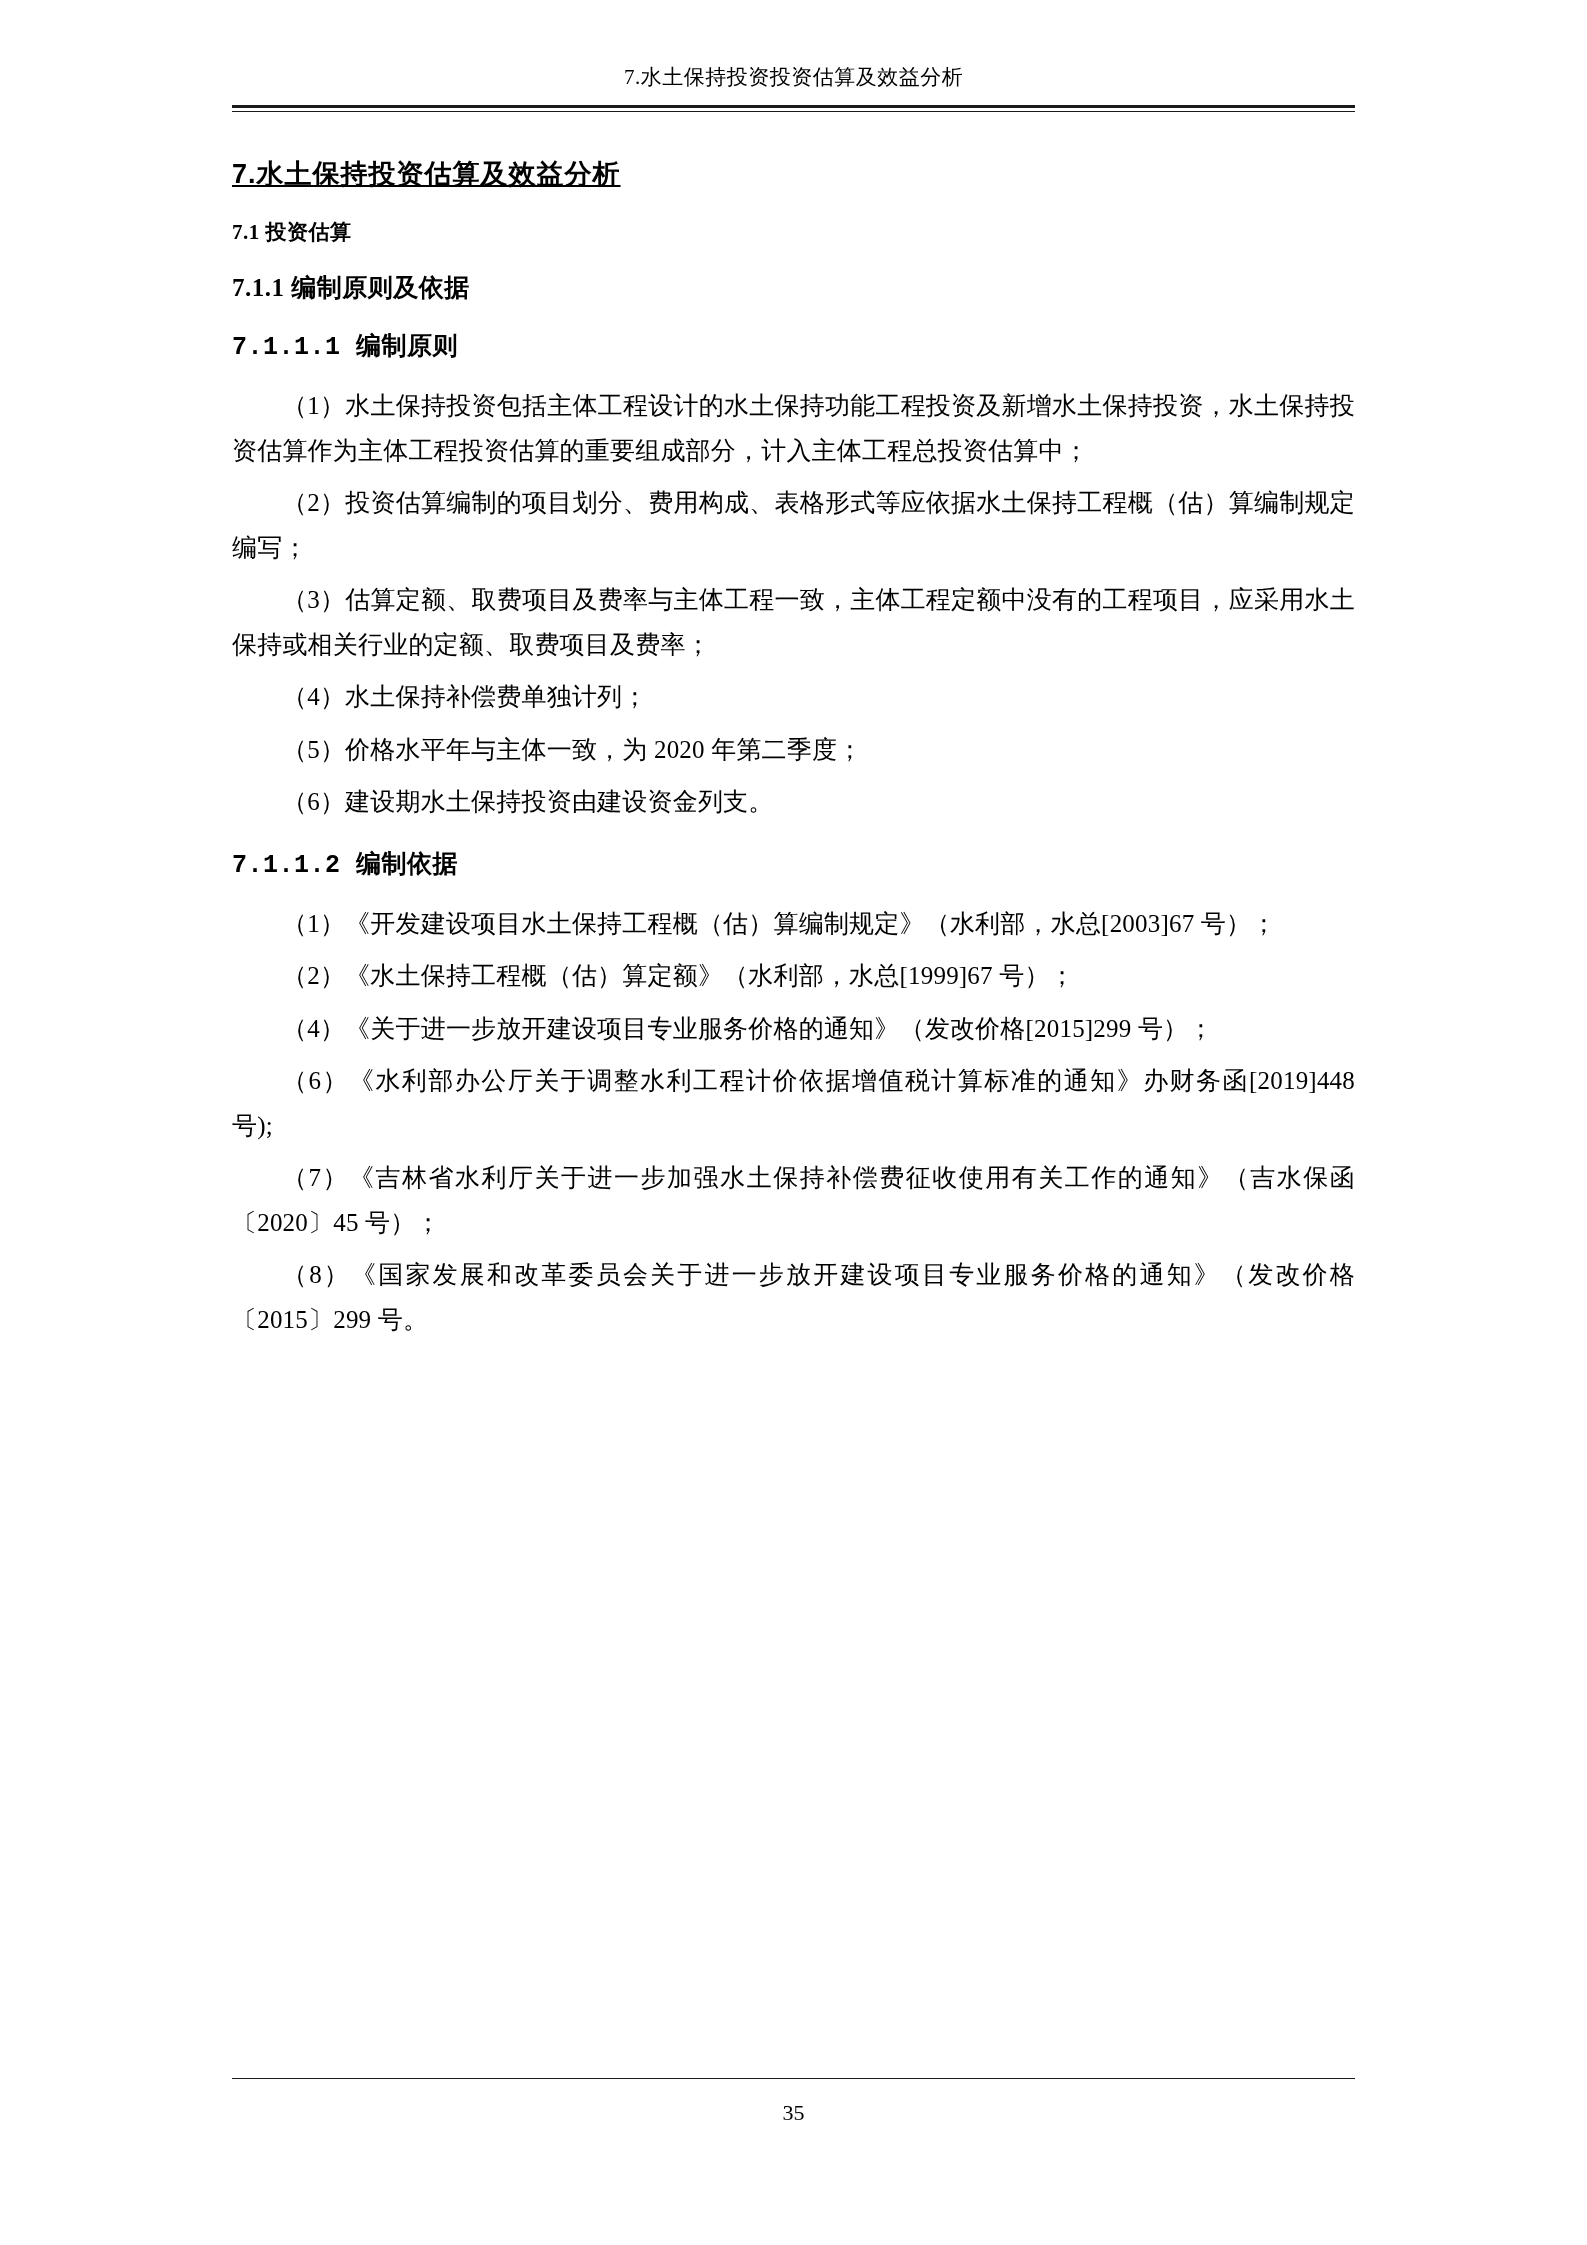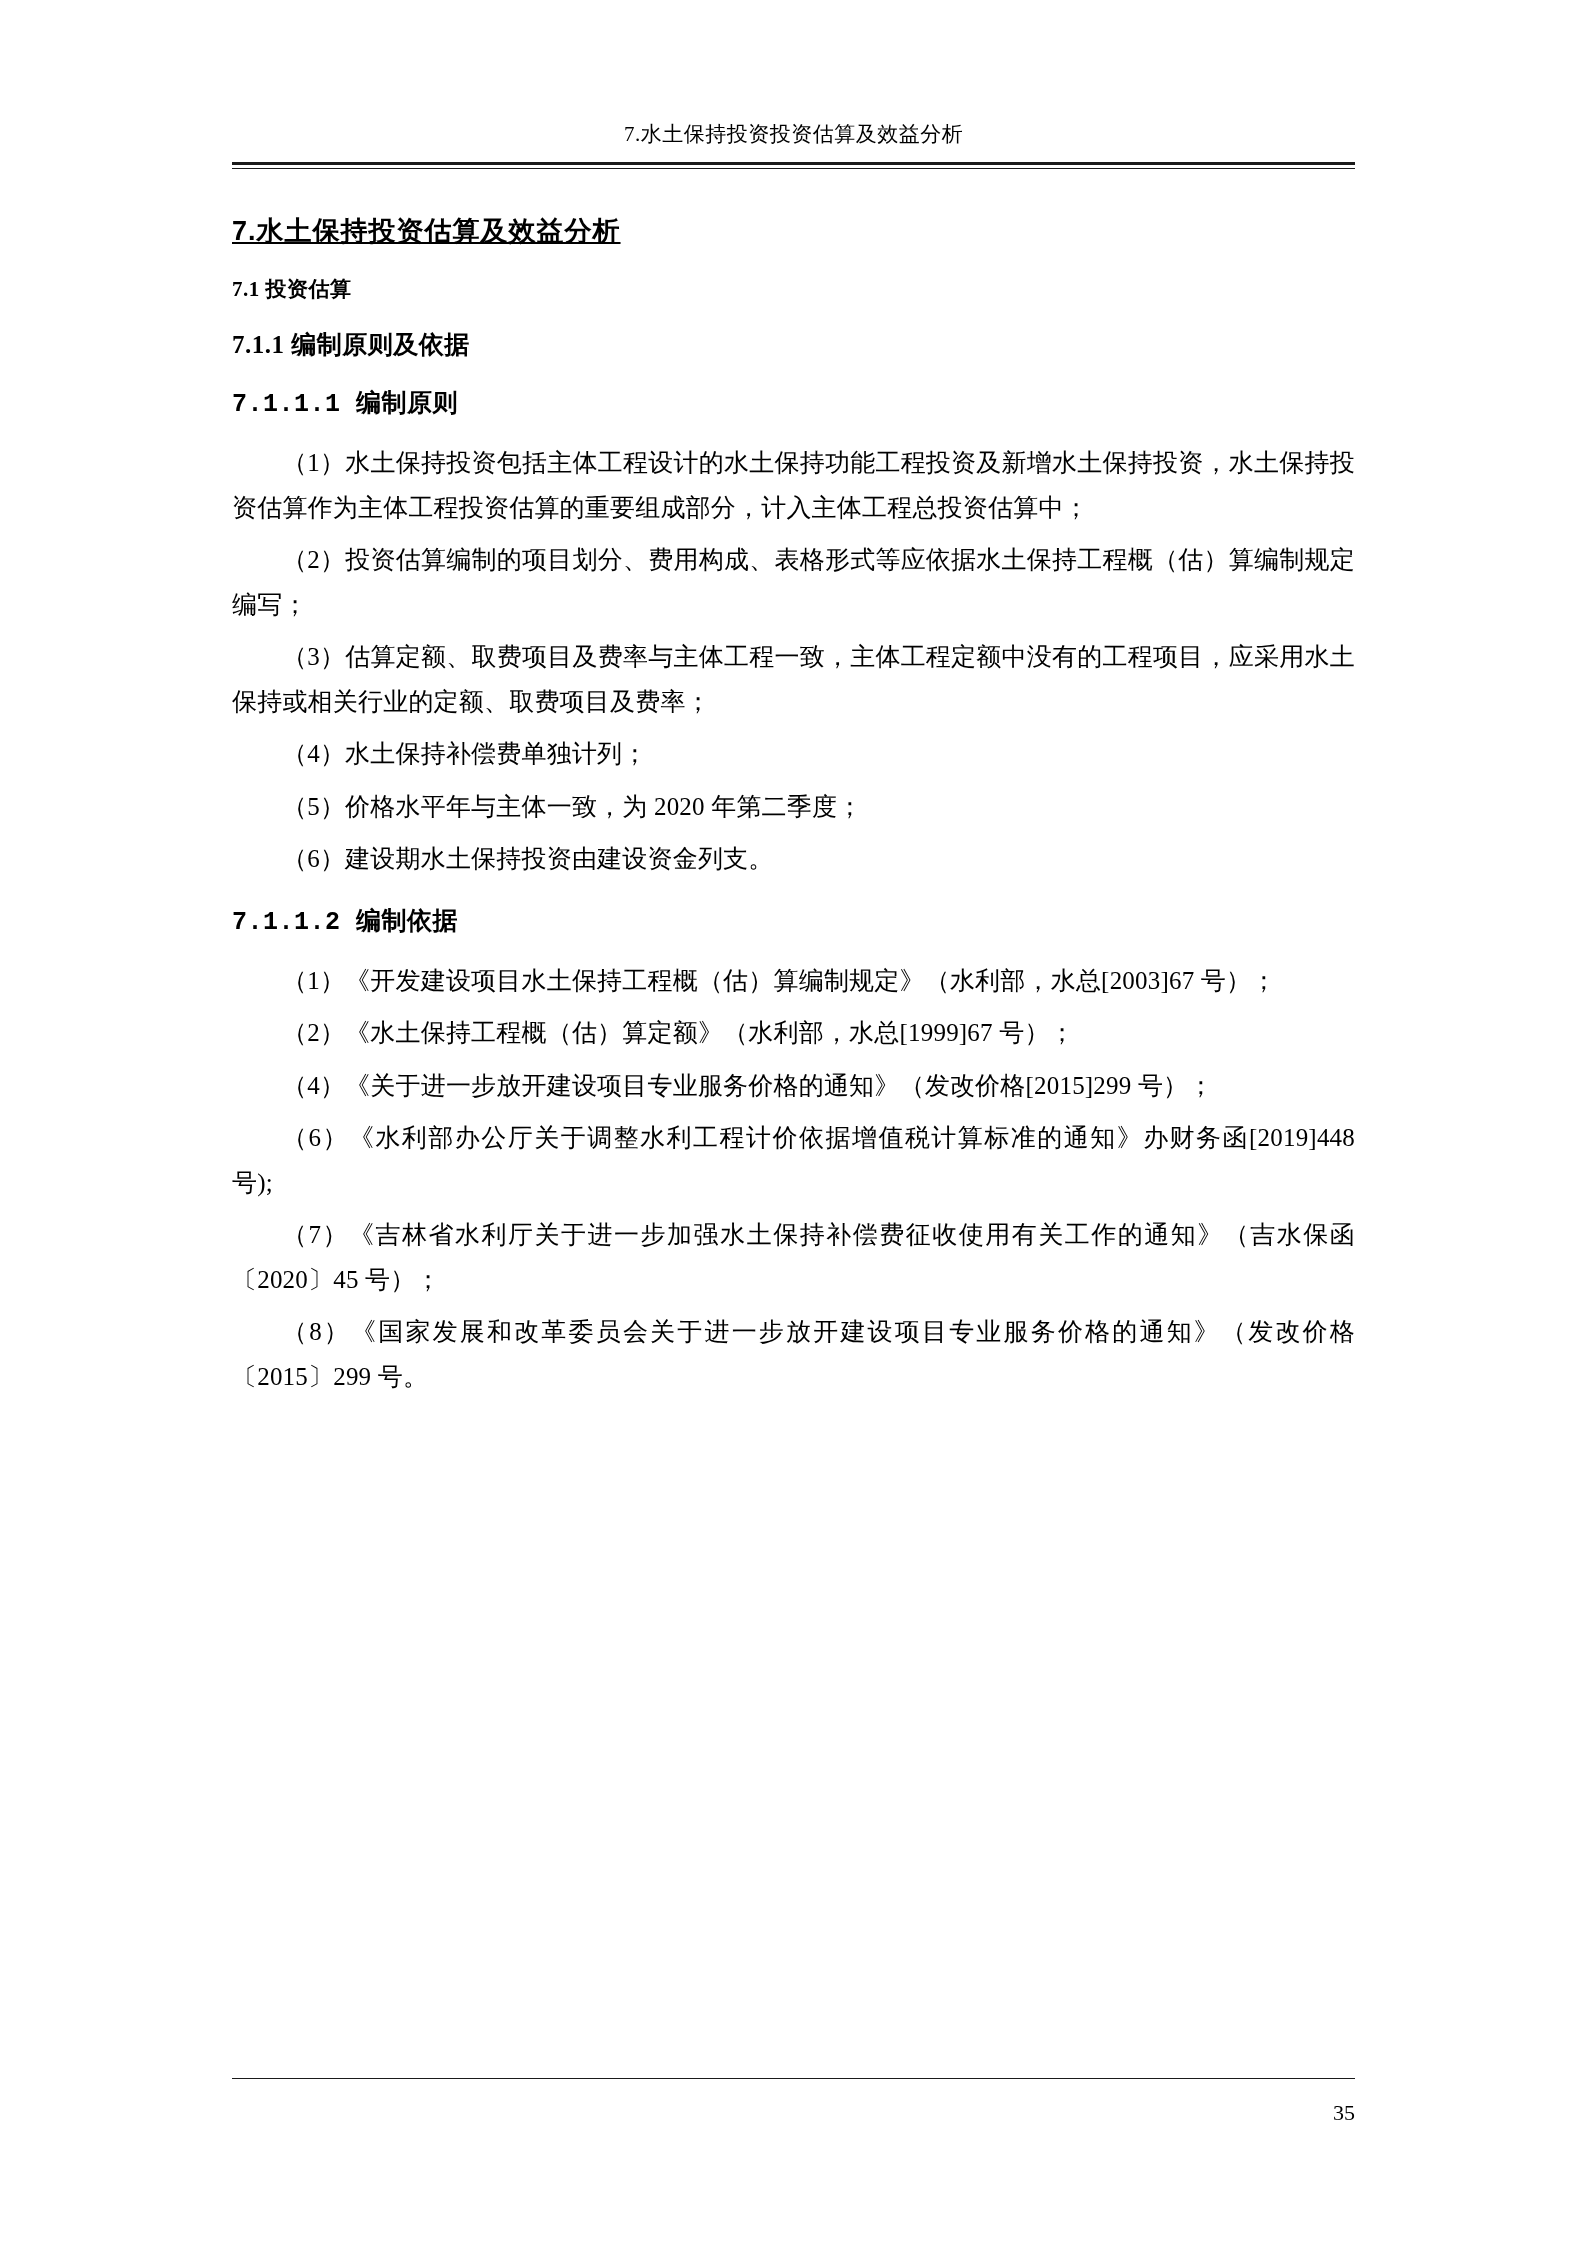--- a/index.html
+++ b/index.html
@@ -20,26 +20,25 @@
     box-sizing: border-box;
     overflow: hidden;
   }
   .content {
     position: absolute;
     left: 232px;
     top: 0;
     width: 1123px;
   }
   .header {
-    padding-top: 95px;
+    padding-top: 63px;
     text-align: center;
     font-size: 21px;
     letter-spacing: 0.5px;
     color: #000;
-    margin-top: 25px;
   }
   .header-rule {
     margin-top: 14px;
     border-top: 3px solid #1a1a1a;
     border-bottom: 1px solid #1a1a1a;
     height: 3px;
     box-sizing: content-box;
   }
   .body-area {
     margin-top: 44px;
@@ -87,21 +86,21 @@
     left: 232px;
     top: 2078px;
     width: 1123px;
     border-top: 1px solid #1a1a1a;
   }
   .page-number {
     position: absolute;
     left: 232px;
     top: 2100px;
     width: 1123px;
-    text-align: right;
+    text-align: center;
     font-size: 22px;
   }
 </style>
 </head>
 <body>
 
 <div class="page">
 
   <div class="content">
 

